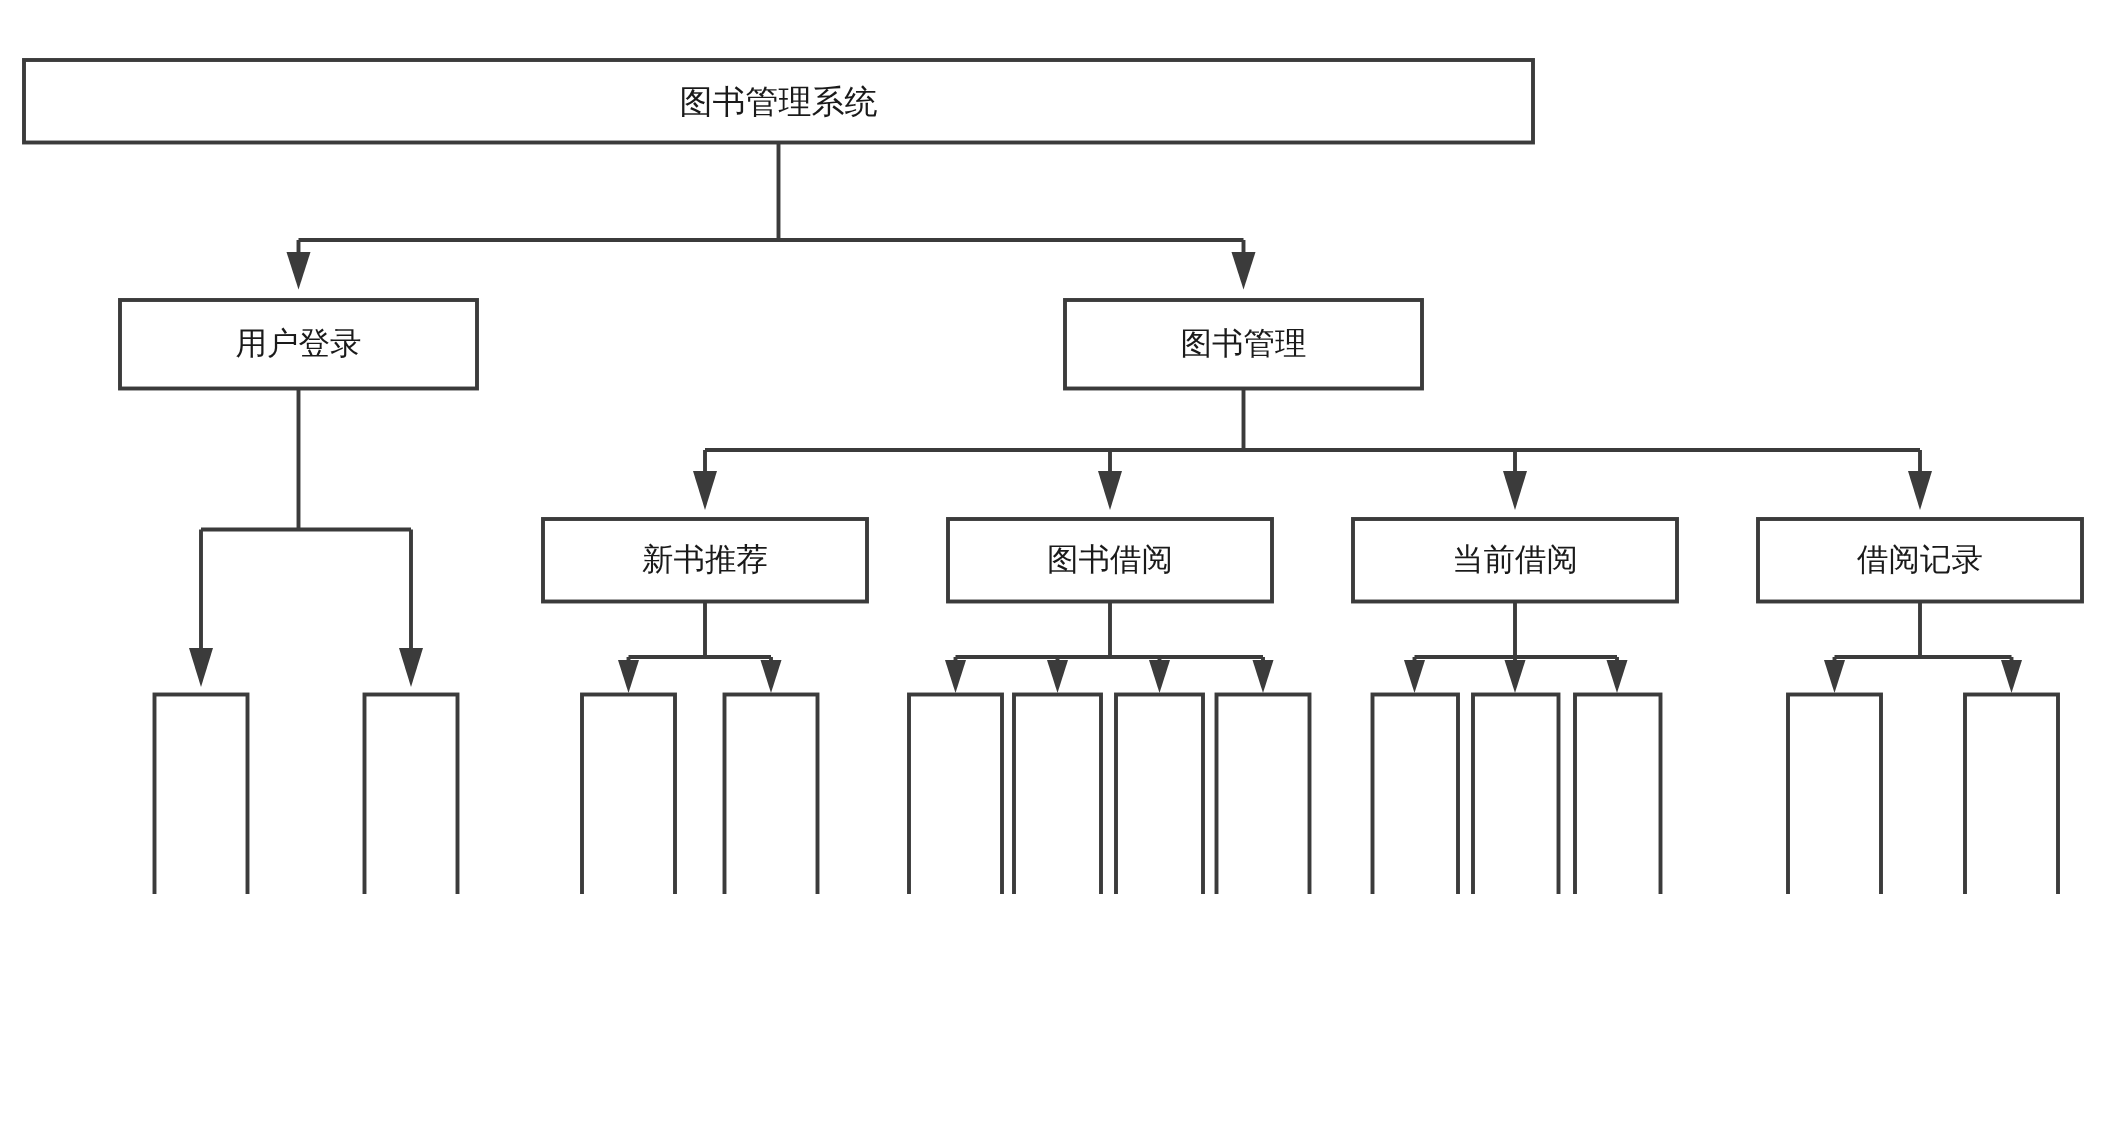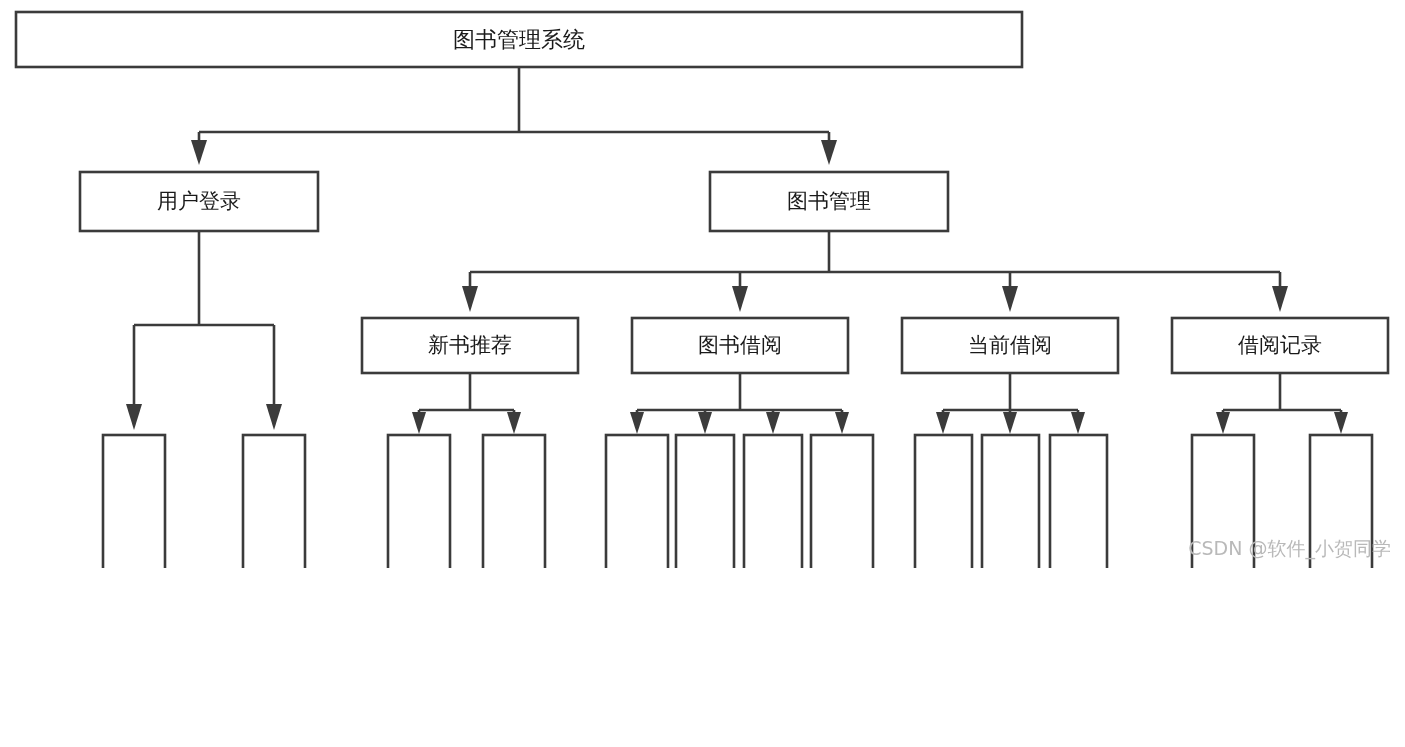--- a/index.html
+++ b/index.html
@@ -10,20 +10,21 @@
   }
   body {
     font-family: "DejaVu Sans", "Liberation Sans", sans-serif;
   }
   #diagram-root {
     position: relative;
     width: 1405px;
     height: 568px;
     background: #ffffff;
     overflow: hidden;
+    margin-top: 28px;
   }
   svg.flow-canvas {
     position: absolute;
     left: 0;
     top: 0;
     width: 1405px;
     height: 747px;
     display: block;
   }
   .node-box {
@@ -221,15 +222,14 @@
   <div class="leaf-label-v" style="left:744px; top:443px; width:58px; height:288px;">编辑图书（管理员）</div>
   <div class="leaf-label-v centered" style="left:811px; top:435px; width:62px; height:300px;">借阅图书</div>
 
   <div class="leaf-label-v centered" style="left:915px; top:435px; width:57px; height:300px;">查询图书</div>
   <div class="leaf-label-v centered" style="left:982px; top:435px; width:57px; height:300px;">归还图书</div>
   <div class="leaf-label-v" style="left:1050px; top:443px; width:57px; height:288px;">确认归还（管理员）</div>
 
   <div class="leaf-label-v centered" style="left:1192px; top:435px; width:62px; height:300px;">新增借阅记录</div>
   <div class="leaf-label-v centered" style="left:1310px; top:435px; width:62px; height:300px;">查询借阅记录</div>
 
-  <div class="watermark">CSDN @软件_小贺同学</div>
 
 </div>
 
 </body></html>

